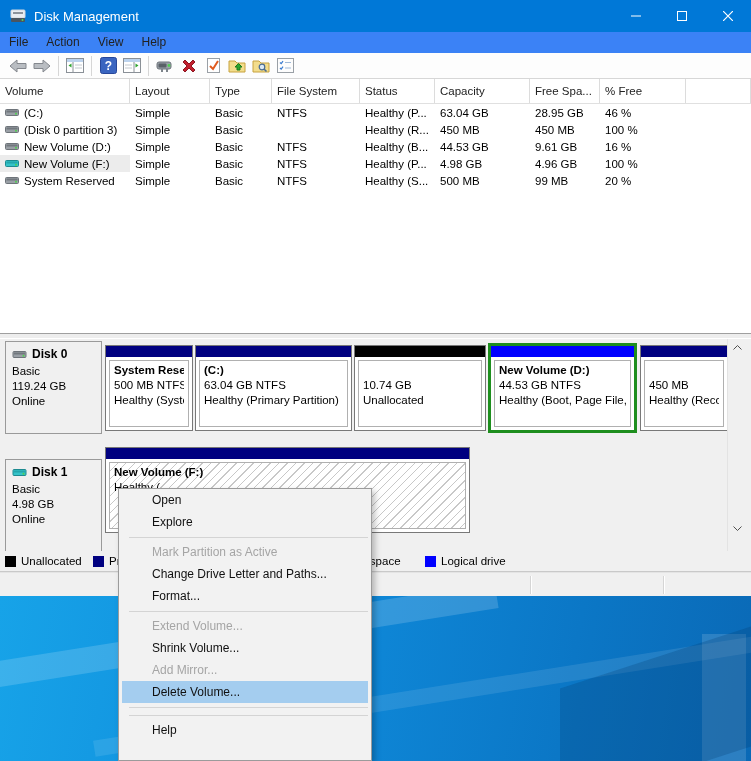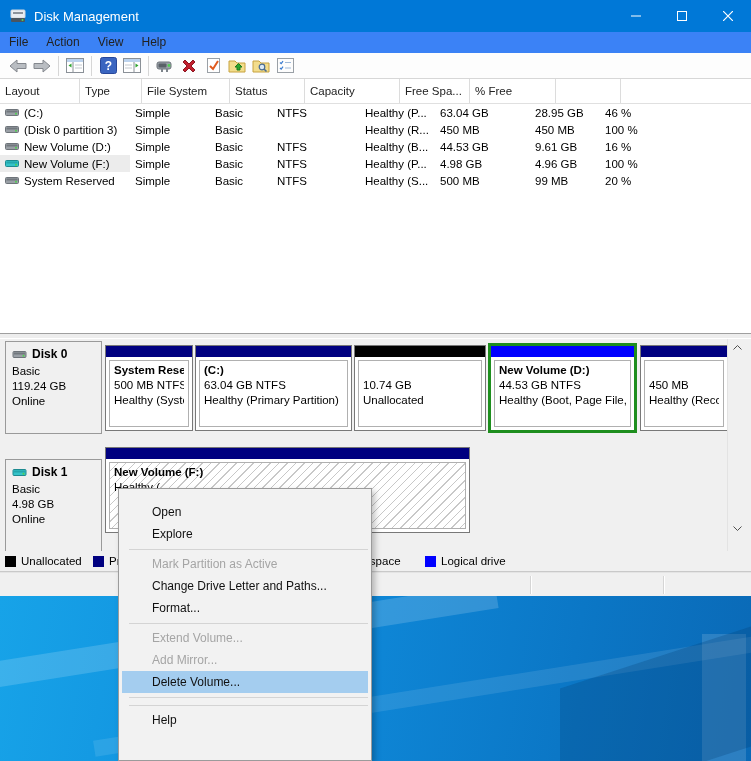--- a/index.html
+++ b/index.html
@@ -62,21 +62,21 @@
   .desktop{position:absolute;left:0;top:596px;width:751px;height:165px;overflow:hidden;
     background:linear-gradient(100deg,#17a3e8 0%,#0f8ada 42%,#0b77c6 75%,#0a69b6 100%);}
   .beam{position:absolute;background:rgba(255,255,255,0.16);}
   .beam1{left:-60px;top:30px;width:560px;height:26px;transform:rotate(-9deg);}
   .beam2{left:90px;top:90px;width:700px;height:16px;transform:rotate(-9deg);background:rgba(255,255,255,0.10);}
   .pillar{position:absolute;left:702px;top:38px;width:44px;height:127px;background:rgba(255,255,255,0.14);}
   .darkcorner{position:absolute;left:560px;top:60px;width:200px;height:120px;
     background:rgba(4,60,110,0.25);transform:skewY(-18deg);}
   
   .ctxmenu{position:absolute;left:118px;top:488px;width:254px;height:273px;background:#f2f2f2;
-    border:1px solid #9b9b9b;box-sizing:border-box;box-shadow:3px 3px 6px rgba(0,0,0,0.25);padding-top:12px;}
+    border:1px solid #9b9b9b;box-sizing:border-box;box-shadow:3px 3px 6px rgba(0,0,0,0.25);padding-top:0;}
   .cmi{height:22px;line-height:22px;font-size:12px;color:#111;padding-left:33px;white-space:nowrap;}
   .cmi.disabled{color:#a5a5a5;}
   .cmi.hilite{background:#a4cdef;margin:0 3px;padding-left:30px;}
   .cmsep{height:8px;position:relative;}
   .cmsep::after{content:"";position:absolute;left:10px;right:3px;top:4px;border-top:1px solid #d4d4d4;}
   svg{display:block;}
 </style>
 </head>
 <body>
 
@@ -197,20 +197,21 @@
         <path d="M3 4.5 L4.2 5.7 L6 3.2" fill="none" stroke="#3a7bd0" stroke-width="1.2"></path>
         <line x1="8" y1="4.5" x2="14" y2="4.5" stroke="#9fb9d8"></line>
         <path d="M3 10 L4.2 11.2 L6 8.7" fill="none" stroke="#3a7bd0" stroke-width="1.2"></path>
         <line x1="8" y1="10" x2="14" y2="10" stroke="#9fb9d8"></line>
       </svg>
     </span>
   </div>
 
   <div class="listpane">
     <div class="vrow vhead">
+      <div class="vcell c0">Volume</div>
       <div class="vcell c1">Layout</div>
       <div class="vcell c2">Type</div>
       <div class="vcell c3">File System</div>
       <div class="vcell c4">Status</div>
       <div class="vcell c5">Capacity</div>
       <div class="vcell c6">Free Spa...</div>
       <div class="vcell c7">% Free</div>
       <div class="vcell c8"></div>
     </div>
 
@@ -456,20 +457,21 @@
 
   <div class="ctxmenu">
     <div class="cmi">Open</div>
     <div class="cmi">Explore</div>
     <div class="cmsep"></div>
     <div class="cmi disabled">Mark Partition as Active</div>
     <div class="cmi">Change Drive Letter and Paths...</div>
     <div class="cmi">Format...</div>
     <div class="cmsep"></div>
     <div class="cmi disabled">Extend Volume...</div>
+    <div class="cmi">Shrink Volume...</div>
     <div class="cmi disabled">Add Mirror...</div>
     <div class="cmi hilite">Delete Volume...</div>
     <div class="cmsep"></div>
     <div class="cmsep"></div>
     <div class="cmi">Help</div>
   </div>
 
 </div>
 
 </body></html>

